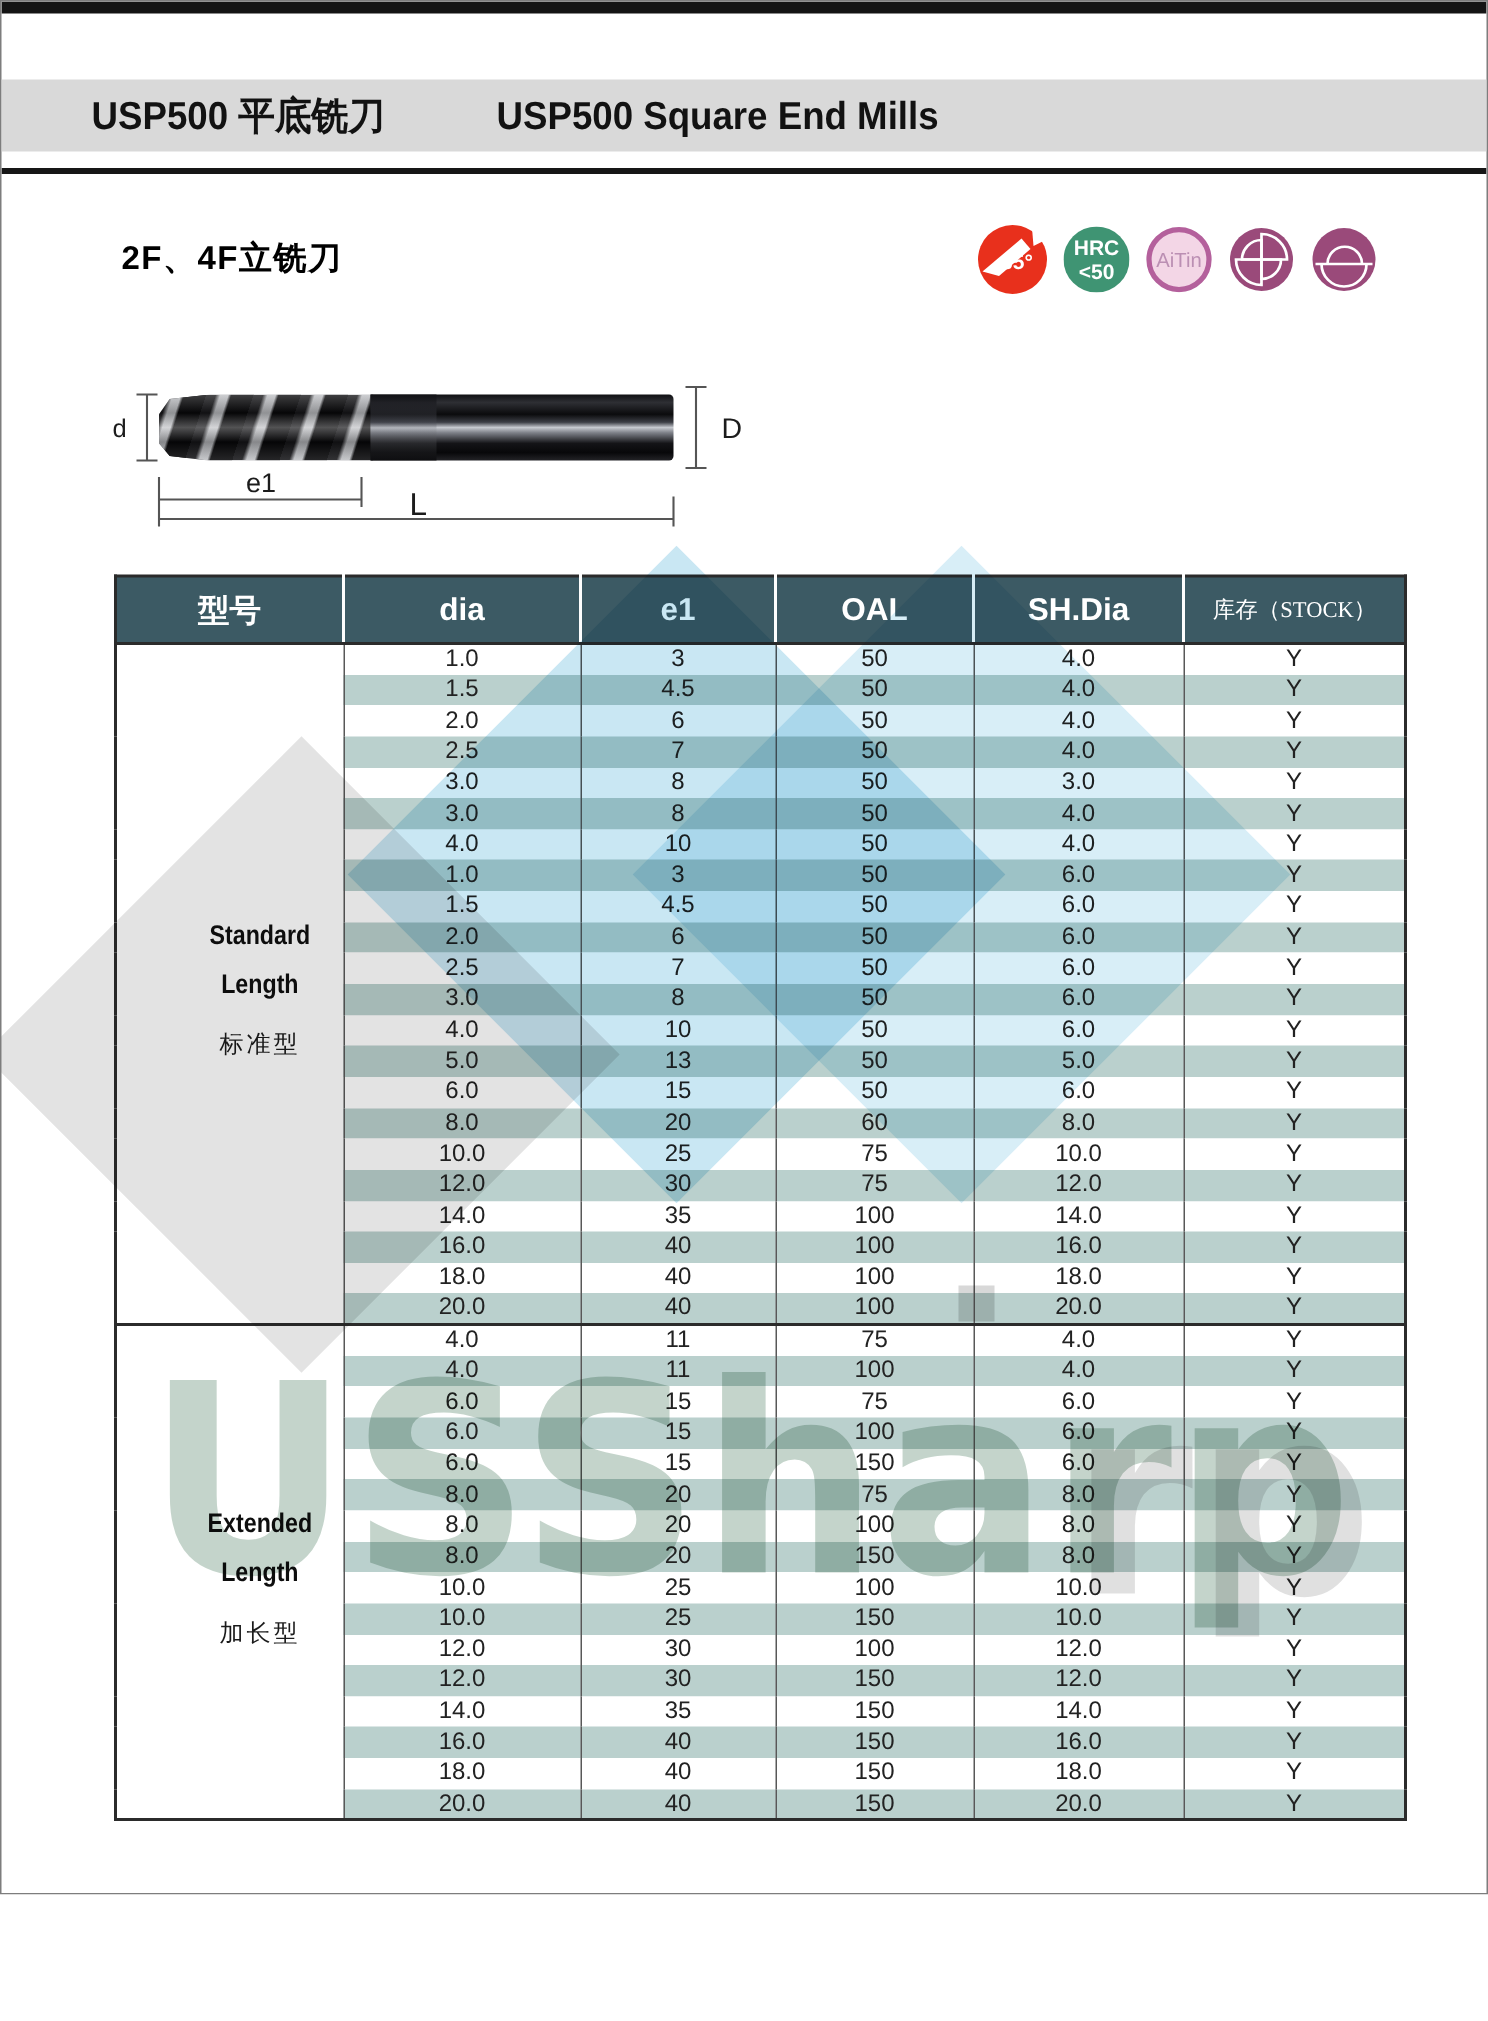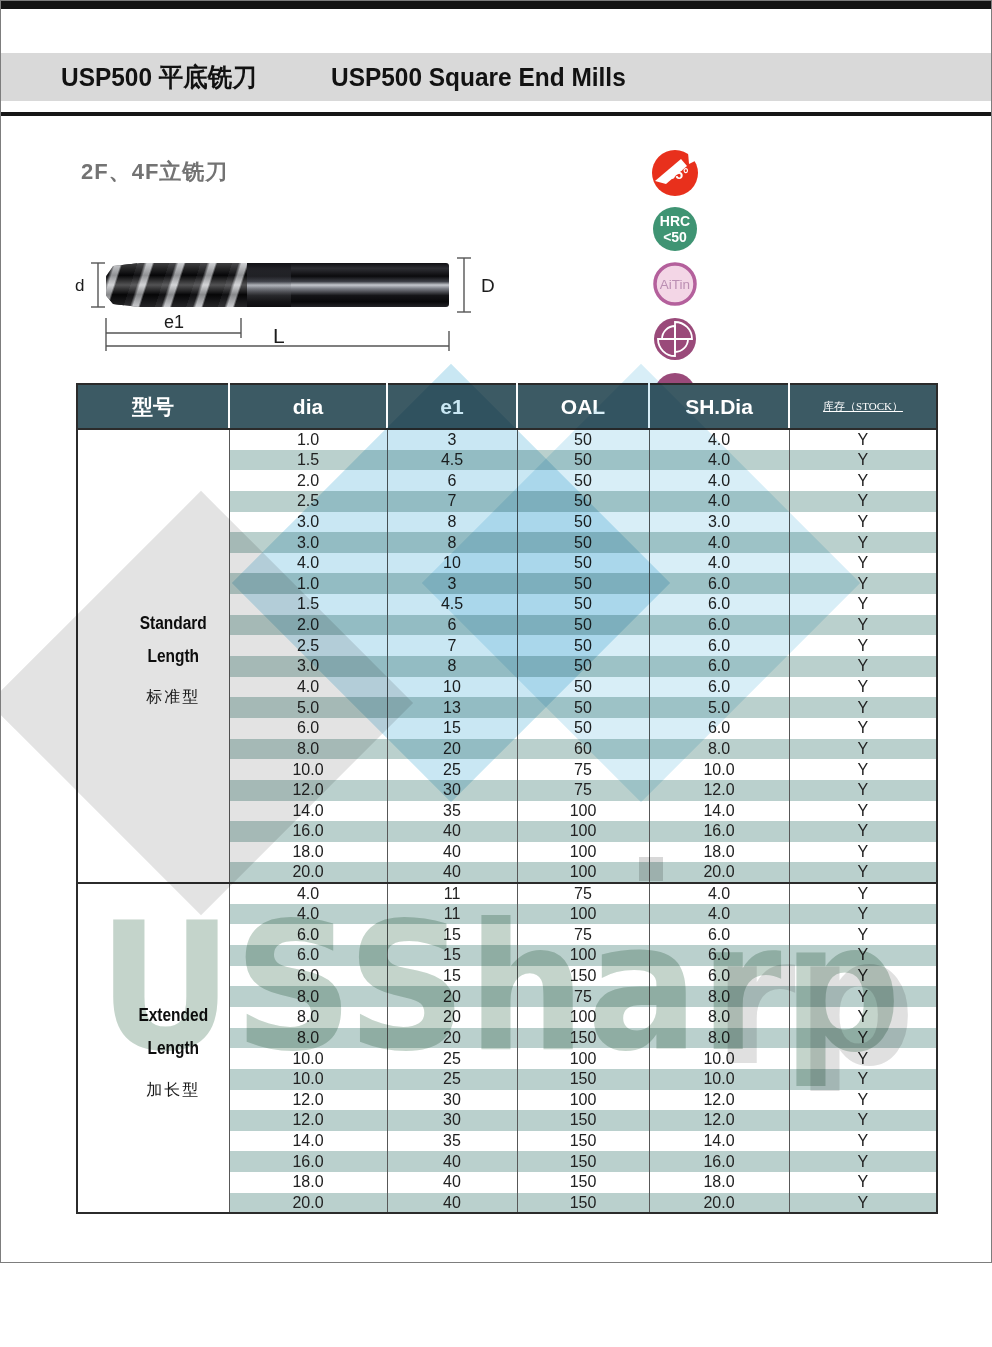--- a/index.html
+++ b/index.html
@@ -18,23 +18,23 @@
   .band-zh,.band-en{
     font-size:26px; font-weight:bold; color:#121212; letter-spacing:0;
     transform:scaleX(.94); transform-origin:left center; display:inline-block;
   }
   .band-en{ margin-left:62px; }
   .black-rule{ position:absolute; top:111px; left:0; right:0; height:4px; background:#161616; }
 
   
   .sec-title{
     position:absolute; left:80px; top:156px; font-size:22px; font-weight:bold;
-    color:#737373; letter-spacing:1px;
-  }
-  .badges{ position:absolute; left:651px; top:149px; display:flex; gap:11px; align-items:center;flex-direction:column; }
+    color:#000000; letter-spacing:1px;
+  }
+  .badges{ position:absolute; left:651px; top:149px; display:flex; gap:11px; align-items:center; }
   .badges svg{ display:block; }
   .badges text{ font-family:"Liberation Sans", sans-serif; }
 
   
   .diagram{ position:absolute; left:60px; top:245px; width:470px; height:115px; }
   .flute{
     position:absolute; left:45px; top:17px; width:143px; height:44px;
     background:#17171a;
     clip-path:polygon(0 30%, 5% 7%, 24% 0, 100% 0, 100% 100%, 23% 100%, 5% 93%, 0 74%);
   }
@@ -68,21 +68,21 @@
     position:absolute; left:75px; top:382px; width:860px; height:830px;
     border-collapse:collapse; table-layout:fixed; background:#fff;
     border:2px solid #2b2b2b;
   }
   .catalog thead tr{ height:45px; }
   .catalog th{
     background:#3c5a64; color:#ffffff; font-size:21px; font-weight:bold;
     border-left:2px solid #fdfdfd; border-bottom:2px solid #2b2b2b; text-align:center;
   }
   .catalog th:first-child{ border-left:none; }
-  .catalog th.stock{ font-family:"Liberation Serif", serif; font-weight:normal; font-size:11px;text-decoration:underline; }
+  .catalog th.stock{ font-family:"Liberation Serif", serif; font-weight:normal; font-size:15px; }
   .catalog tbody tr{ height:20.65px; }
   .catalog td{
     padding:0; text-align:center; font-size:16px; color:#222; line-height:1;
   }
   .catalog td.data{ border-left:1px solid #585858; background:#fff; }
   .catalog tr.striped td.data{ background:#bad0cd; }
   .catalog td.label-cell{ background:#fff; vertical-align:middle;padding-left:40px; }
   .catalog tr.section-start td{ border-top:2px solid #2b2b2b; }
   .sec-label{ text-align:center; }
   .sec-label .sec-en{

